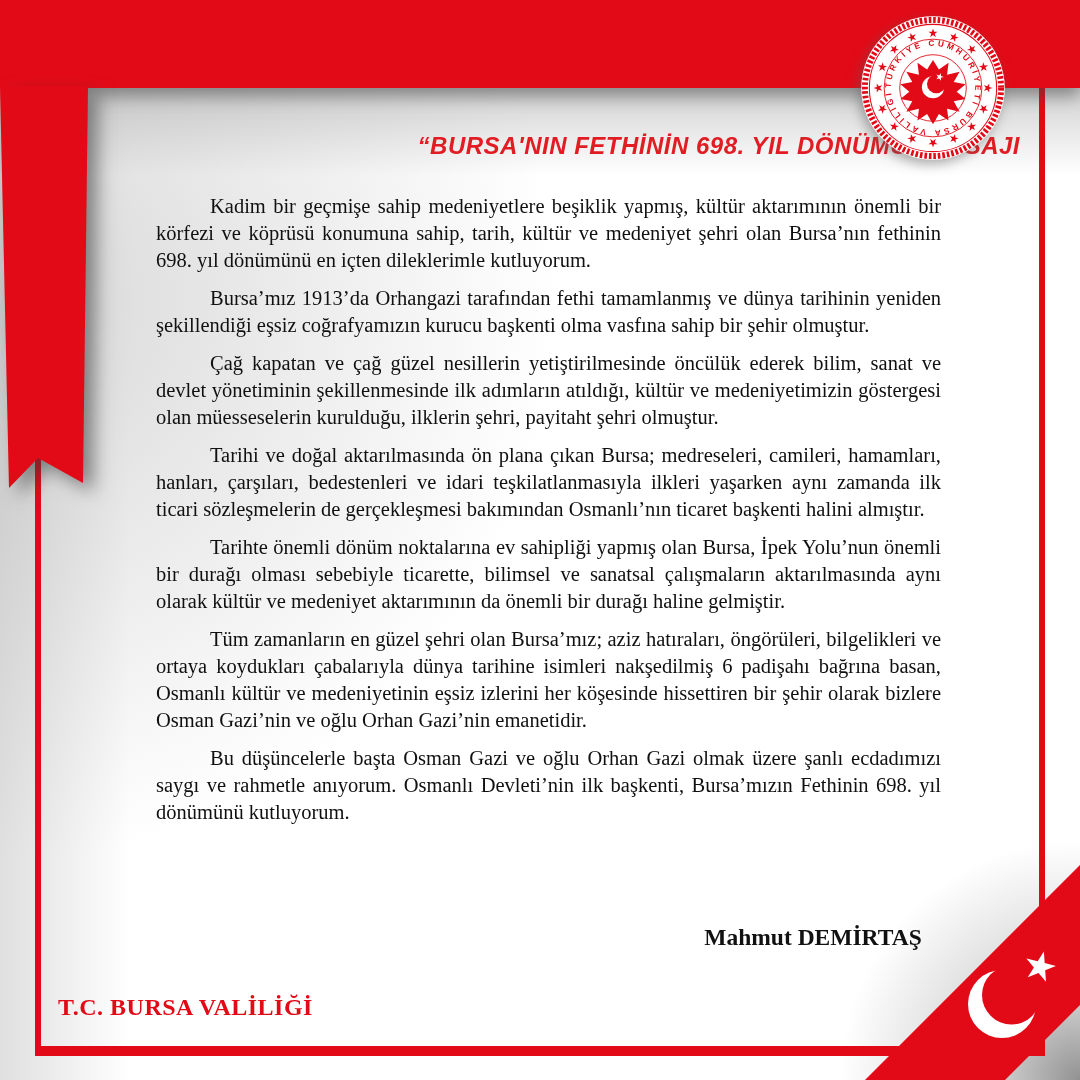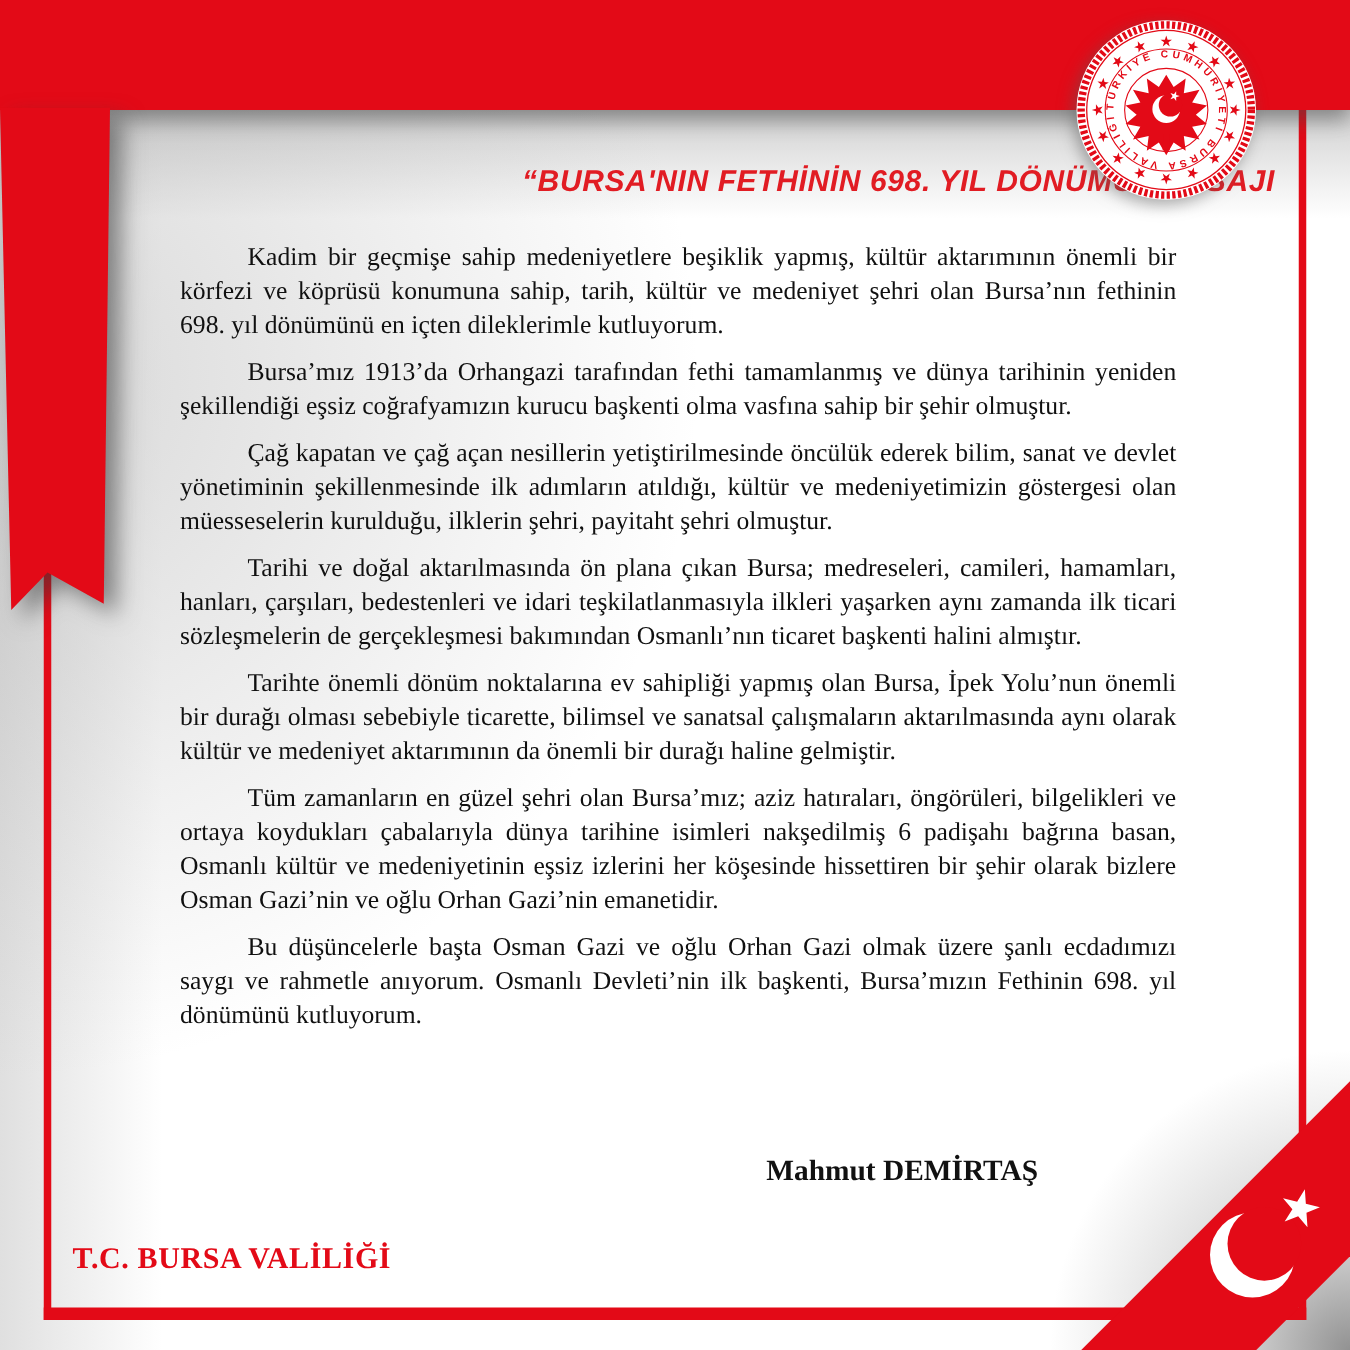--- a/index.html
+++ b/index.html
@@ -37,25 +37,25 @@
         filter:drop-shadow(-3px 4px 6px rgba(90,90,90,.5));}
   
   .title{
     position:absolute;left:60px;right:60px;top:132px;text-align:right;z-index:1;
     font-family:"Liberation Sans", sans-serif;font-weight:bold;font-style:italic;
     font-size:24px;color:#e11c23;letter-spacing:.5px;
   }
   
   .content{position:absolute;left:140px;width:801px;top:193px;z-index:1;}
   .content p{
-    margin:0 0 11px 4px;font-size:20.5px;line-height:27px;color:#101010;
+    margin:0 0 11px 16px;font-size:20.5px;line-height:27px;color:#101010;
     text-align:justify;text-indent:54px;
   }
   
-  .signature{position:absolute;left:613px;width:400px;top:922px;z-index:1;}
+  .signature{position:absolute;left:613px;width:400px;top:922px;text-align:center;z-index:1;}
   .sig-name{font-size:23.5px;font-weight:bold;color:#111;line-height:30px;}
   .sig-title{font-size:22.5px;font-weight:bold;color:#111;line-height:30px;}
   
   .footer{position:absolute;left:58px;top:994px;z-index:1;font-family:"Liberation Sans", sans-serif;}
   .footer-org{font-size:24px;font-weight:bold;color:#e30a17;line-height:27px;letter-spacing:.5px;font-family:Liberation Serif, serif;}
   .footer-dept{font-size:15.5px;font-weight:bold;color:#e30a17;line-height:20px;}
   
   .corner-flag{position:absolute;left:820px;top:820px;width:260px;height:260px;z-index:2;}
 </style>
 </head>
@@ -117,21 +117,21 @@
         <use href="#st" transform="translate(109,85) scale(5.6) rotate(18)" fill="#ffffff"></use>
       </g>
     </svg>
   </div>
 
   <div class="title">“BURSA'NIN FETHİNİN 698. YIL DÖNÜMÜ” MESAJI</div>
 
   <div class="content">
     <p>Kadim bir geçmişe sahip medeniyetlere beşiklik yapmış, kültür aktarımının önemli bir körfezi ve köprüsü konumuna sahip, tarih, kültür ve medeniyet şehri olan Bursa’nın fethinin 698. yıl dönümünü en içten dileklerimle kutluyorum.</p>
     <p>Bursa’mız 1913’da Orhangazi tarafından fethi tamamlanmış ve dünya tarihinin yeniden şekillendiği eşsiz coğrafyamızın kurucu başkenti olma vasfına sahip bir şehir olmuştur.</p>
-    <p>Çağ kapatan ve çağ açan nesillerin yetiştirilmesinde öncülük ederek bilim, sanat ve devlet yönetiminin şekillenmesinde ilk adımların atıldığı, kültür ve medeniyetimizin göstergesi olan müesseselerin kurulduğu, ilklerin şehri, payitaht şehri olmuştur.</p>
+    <p>Çağ kapatan ve çağ güzel nesillerin yetiştirilmesinde öncülük ederek bilim, sanat ve devlet yönetiminin şekillenmesinde ilk adımların atıldığı, kültür ve medeniyetimizin göstergesi olan müesseselerin kurulduğu, ilklerin şehri, payitaht şehri olmuştur.</p>
     <p>Tarihi ve doğal aktarılmasında ön plana çıkan Bursa; medreseleri, camileri, hamamları, hanları, çarşıları, bedestenleri ve idari teşkilatlanmasıyla ilkleri yaşarken aynı zamanda ilk ticari sözleşmelerin de gerçekleşmesi bakımından Osmanlı’nın ticaret başkenti halini almıştır.</p>
     <p>Tarihte önemli dönüm noktalarına ev sahipliği yapmış olan Bursa, İpek Yolu’nun önemli bir durağı olması sebebiyle ticarette, bilimsel ve sanatsal çalışmaların aktarılmasında aynı olarak kültür ve medeniyet aktarımının da önemli bir durağı haline gelmiştir.</p>
     <p>Tüm zamanların en güzel şehri olan Bursa’mız; aziz hatıraları, öngörüleri, bilgelikleri ve ortaya koydukları çabalarıyla dünya tarihine isimleri nakşedilmiş 6 padişahı bağrına basan, Osmanlı kültür ve medeniyetinin eşsiz izlerini her köşesinde hissettiren bir şehir olarak bizlere Osman Gazi’nin ve oğlu Orhan Gazi’nin emanetidir.</p>
     <p>Bu düşüncelerle başta Osman Gazi ve oğlu Orhan Gazi olmak üzere şanlı ecdadımızı saygı ve rahmetle anıyorum. Osmanlı Devleti’nin ilk başkenti, Bursa’mızın Fethinin 698. yıl dönümünü kutluyorum.</p>
   </div>
 
   <div class="signature">
     <div class="sig-name">Mahmut DEMİRTAŞ</div>
   </div>
 

